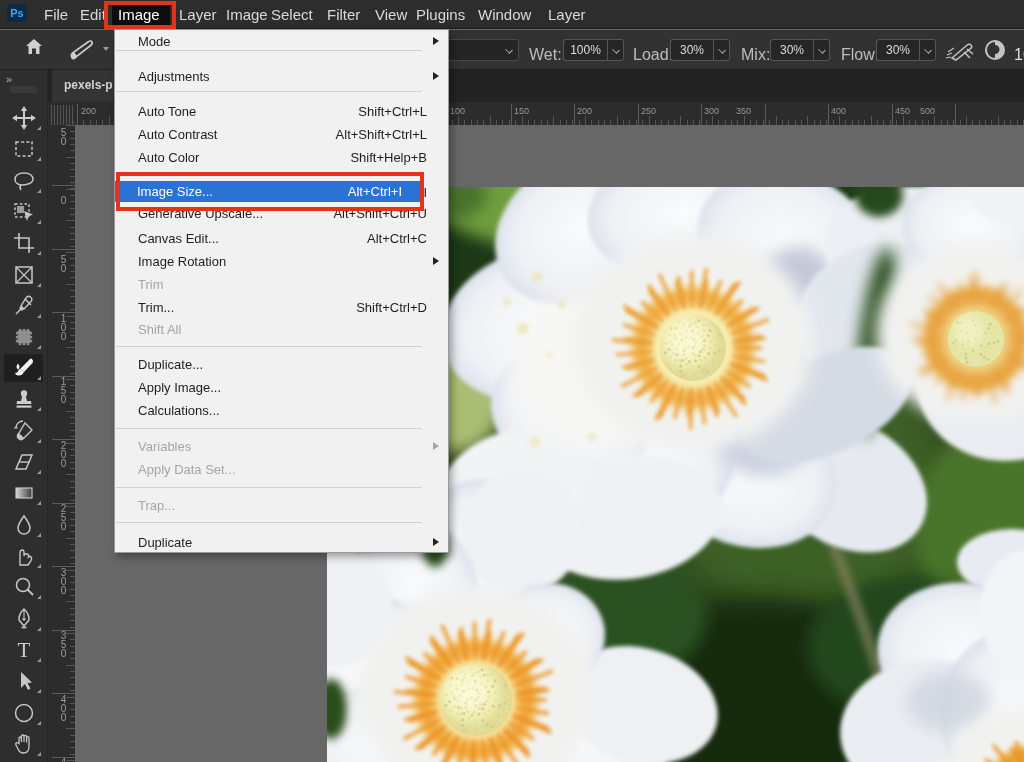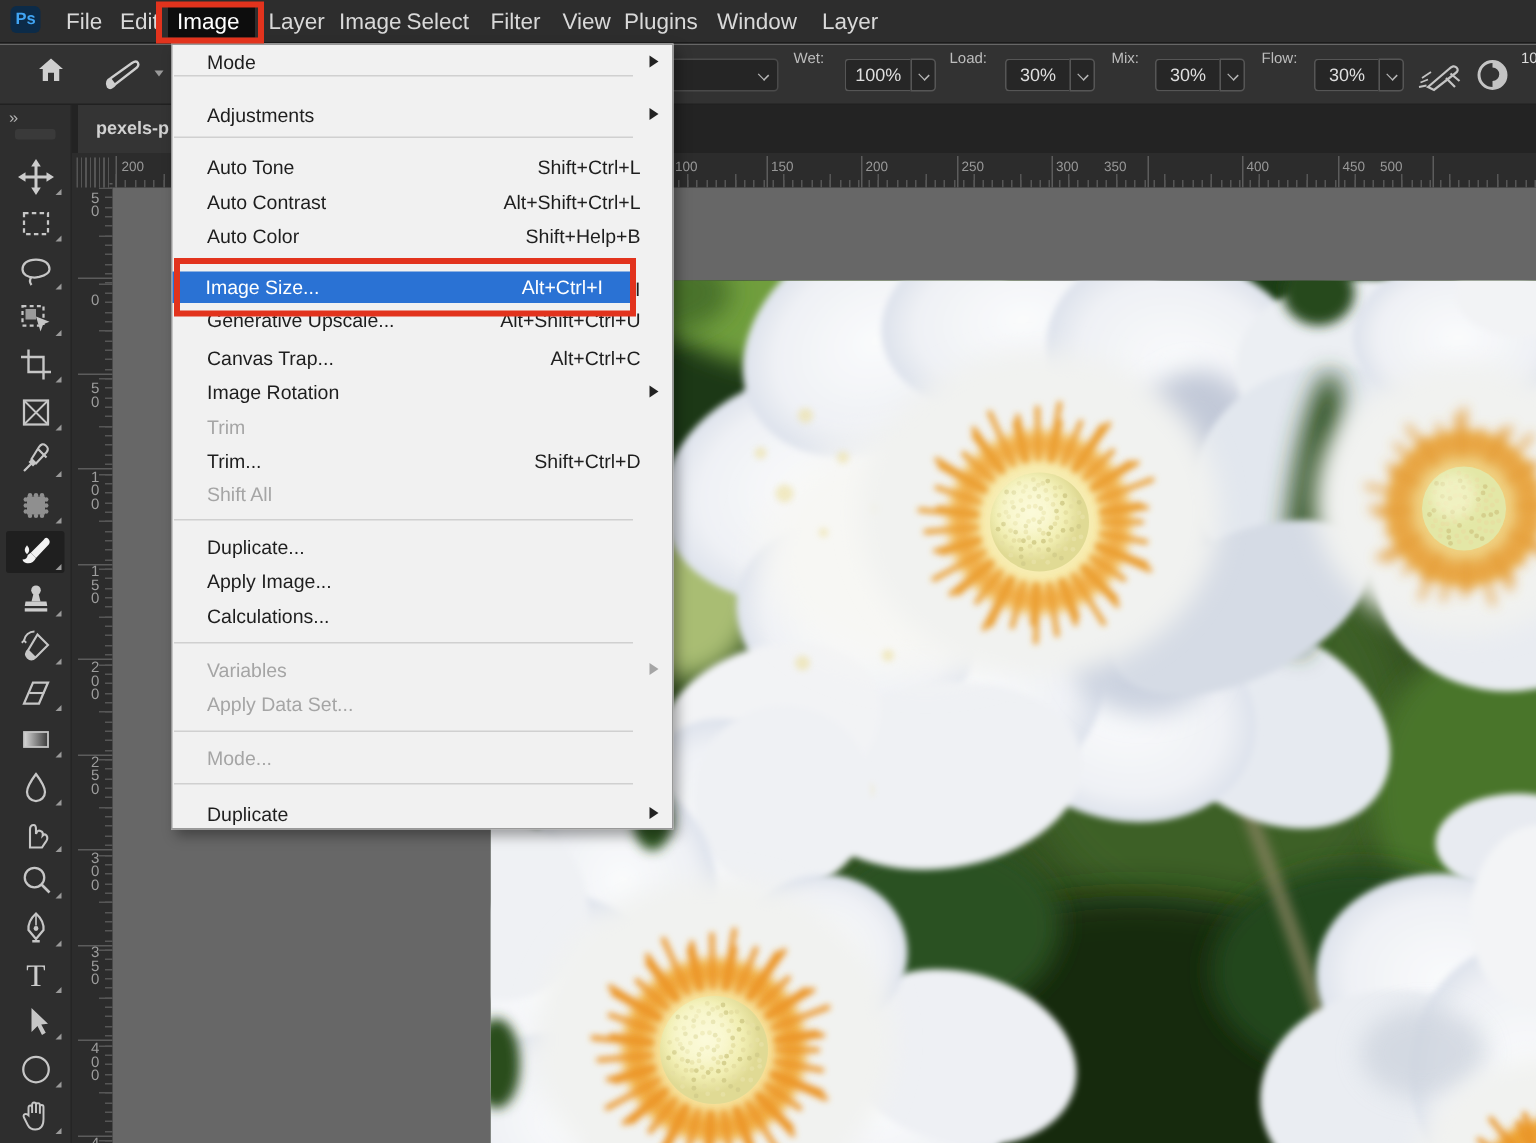--- a/index.html
+++ b/index.html
@@ -5,21 +5,21 @@
 *{margin:0;padding:0;box-sizing:border-box}
 html,body{width:1024px;height:762px;overflow:hidden;background:#676767;font-family:"Liberation Sans",sans-serif;position:relative}
 .abs{position:absolute}
 
 #menubar{position:absolute;left:0;top:0;width:1024px;height:29px;background:#2d2d2d;border-bottom:1px solid #1c1c1c;z-index:5}
 #menubar .mi{position:absolute;top:0;height:29px;line-height:29px;font-size:15px;color:#d9d9d9}
 #pslogo{position:absolute;left:7px;top:4px;width:20px;height:18px;background:#0c2b48;border-radius:4px;color:#41a6f5;font-size:11px;font-weight:bold;text-align:center;line-height:18px}
 #imghl{position:absolute;left:112px;top:4px;width:58px;height:21px;background:#0d0d0d}
 
 #optbar{position:absolute;left:0;top:30px;width:1024px;height:40px;background:#323232;border-bottom:1px solid #212121;z-index:5}
-#optbar .lbl{position:absolute;top:4px;font-size:10px;color:#bdbdbd}
+#optbar .lbl{position:absolute;top:16px;font-size:16px;color:#bdbdbd}
 #optbar .fld{position:absolute;top:9px;height:22px;border:1px solid #565656;border-right:none;border-radius:3px 0 0 3px;background:#262626;color:#dedede;font-size:12px;text-align:center;line-height:20px}
 #optbar .chv{position:absolute;top:9px;height:22px;width:17px;border:1px solid #565656;border-radius:0 3px 3px 0;background:#262626}
 #optbar .chv i{position:absolute;left:4.5px;top:7px;width:6px;height:6px;border-right:1.6px solid #b9b9b9;border-bottom:1.6px solid #b9b9b9;transform:rotate(45deg) scale(1,0.8)}
 
 #toolbar{position:absolute;left:0;top:70px;width:48px;height:692px;background:#2e2e2e;border-right:1px solid #252525;z-index:4}
 .tool{position:absolute;left:12px;width:24px;height:24px}
 
 #tabbar{position:absolute;left:48px;top:70px;width:976px;height:32px;background:#232323;z-index:3}
 #tab1{position:absolute;left:4px;top:0px;width:110px;height:32px;background:#343434;color:#d2d2d2;font-size:12px;font-weight:bold;line-height:30px;padding-left:12px}
 
@@ -1248,38 +1248,38 @@
     <div class="sc" style="top:74px">Shift+Ctrl+L</div>
   <div class="it" style="top:97px">Auto Contrast</div>
     <div class="sc" style="top:97px">Alt+Shift+Ctrl+L</div>
   <div class="it" style="top:120px">Auto Color</div>
     <div class="sc" style="top:120px">Shift+Help+B</div>
   <div class="sep" style="top:142px"></div>
   <div class="it" style="top:155px">Image Size...</div>
     <div class="sc" style="top:155px">Alt+Ctrl+I</div>
   <div class="it" style="top:176px">Generative Upscale...</div>
     <div class="sc" style="top:176px">Alt+Shift+Ctrl+U</div>
-  <div class="it" style="top:201px">Canvas Trap...</div>
+  <div class="it" style="top:201px">Canvas Edit...</div>
     <div class="sc" style="top:201px">Alt+Ctrl+C</div>
   <div class="it" style="top:224px">Image Rotation</div>
     <div class="arr" style="top:227px"></div>
   <div class="it dis" style="top:247px">Trim</div>
   <div class="it" style="top:270px">Trim...</div>
     <div class="sc" style="top:270px">Shift+Ctrl+D</div>
   <div class="it dis" style="top:292px">Shift All</div>
   <div class="sep" style="top:316px"></div>
   <div class="it" style="top:327px">Duplicate...</div>
   <div class="it" style="top:350px">Apply Image...</div>
   <div class="it" style="top:373px">Calculations...</div>
   <div class="sep" style="top:398px"></div>
   <div class="it dis" style="top:409px">Variables</div>
     <div class="arr arrd" style="top:412px"></div>
   <div class="it dis" style="top:432px">Apply Data Set...</div>
   <div class="sep" style="top:457px"></div>
-  <div class="it dis" style="top:468px">Mode...</div>
+  <div class="it dis" style="top:468px">Trap...</div>
   <div class="sep" style="top:492px"></div>
   <div class="it" style="top:505px">Duplicate</div>
     <div class="arr" style="top:508px"></div>
 </div>
 <div id="bluerow">
     <div class="t" style="left:22px">Image Size...</div>
     <div class="t" style="right:21px">Alt+Ctrl+I</div>
   </div>
 
 <div id="red1"></div>

